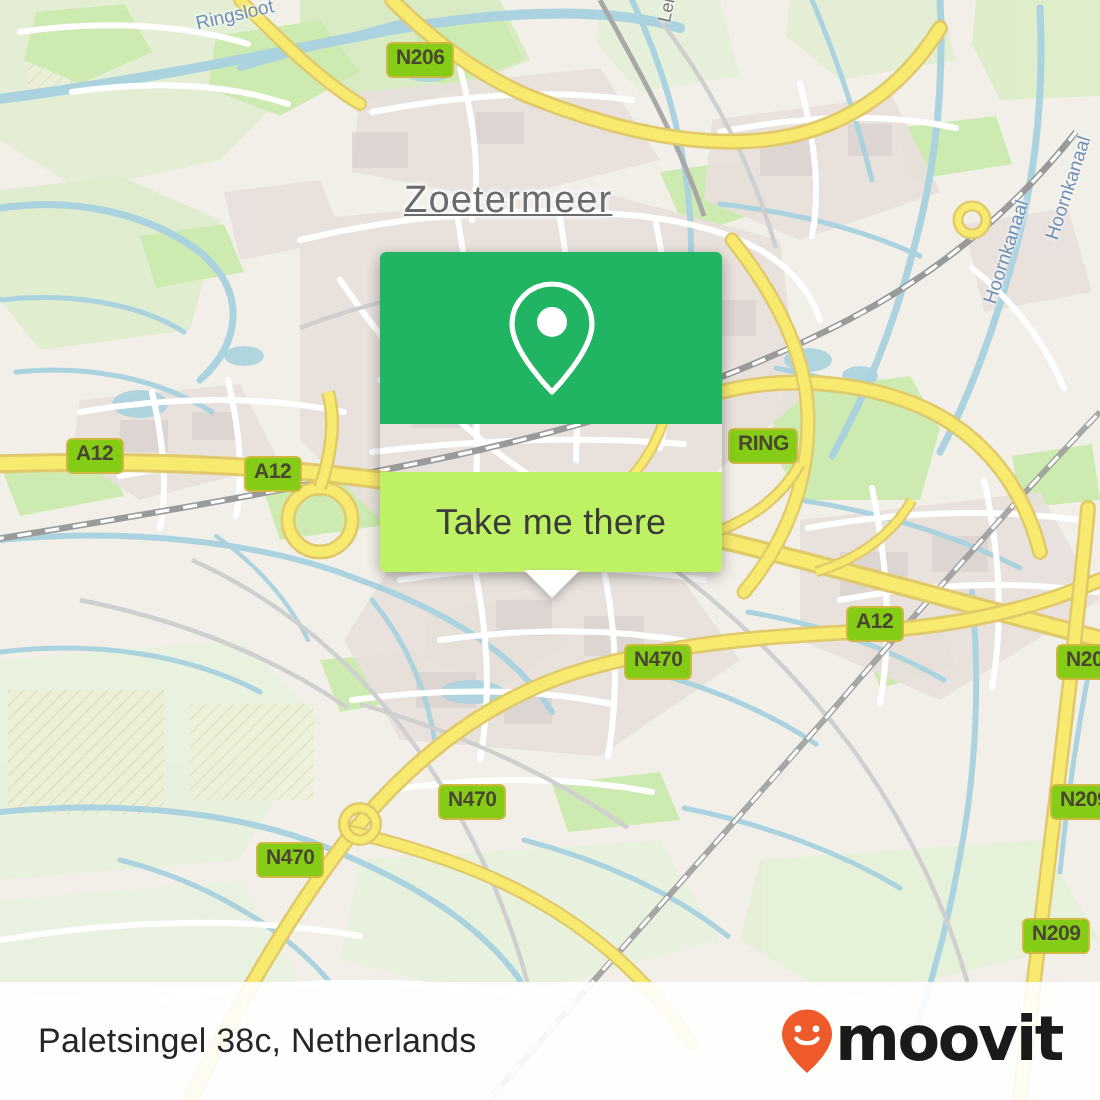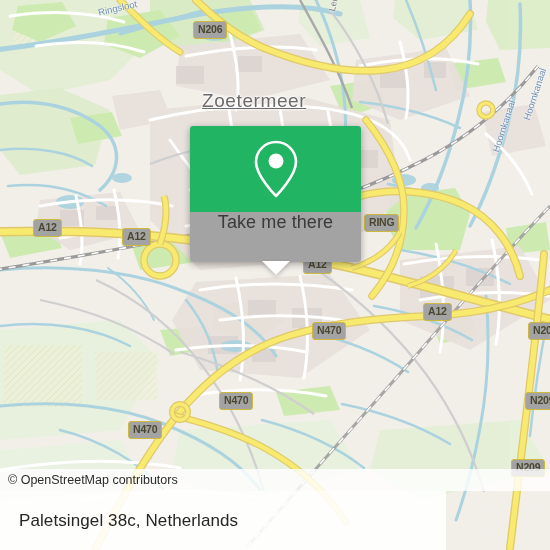--- a/index.html
+++ b/index.html
@@ -19,21 +19,21 @@
   
   #map {
     position: absolute; inset: 0;
     background: #f2efe9;
   }
   #map svg { display: block; width: 550px; height: 550px; }
 
   
   .shield {
     position: absolute;
-    background: #a3a3a3;
+    background: #84cc16;
     border: 1.4px solid #cdb93f;
     border-radius: 3px;
     color: #4a4730;
     font-family: "Liberation Sans", sans-serif;
     font-weight: bold;
     font-size: 10.5px;
     line-height: 13px;
     padding: 1px 4px 2px 4px;
     white-space: nowrap;
     letter-spacing: -0.2px;
@@ -78,26 +78,28 @@
   }
   #card-top {
     background: #21b463;
     height: 86px;
     border-radius: 3px 3px 0 0;
     display: flex;
     align-items: center;
     justify-content: center;
   }
   #card-bottom {
-    background: #a3a3a3;
+    background: #bef264;
     height: 50px;
     border-radius: 0 0 3px 3px;
     display: flex;
+    align-items: center;
     justify-content: center;
     position: relative;
+    margin-top: 24px;
   }
   #card-label {
     color: #3b3b3b;
     font-size: 18px;
     font-family: "Liberation Sans", sans-serif;
     letter-spacing: 0.1px;
   }
   #card-pointer {
     position: absolute;
     left: 50%;
@@ -124,21 +126,21 @@
     font-size: 12.5px;
     color: #2b2b2b;
     padding-left: 8px;
     font-family: "Liberation Sans", sans-serif;
   }
 
   
   #bottombar {
     position: absolute;
     left: 0; top: 491px;
-    width: 446px; height: 59px;
+    width: 550px; height: 59px;
     background: rgba(255,255,255,0.90);
     display: flex;
     align-items: center;
     justify-content: space-between;
     padding: 0 19px 0 19px;
     z-index: 21;
   }
   #address {
     font-size: 17px;
     color: #262626;
@@ -412,21 +414,27 @@
         <path d="M26 4 C15 4 6 13 6 24 C6 38 26 58 26 58 C26 58 46 38 46 24 C46 13 37 4 26 4 Z" fill="none" stroke="#ffffff" stroke-width="2.6" stroke-linejoin="round"></path>
         <circle cx="26" cy="23" r="7.5" fill="#ffffff"></circle>
       </svg>
     </div>
     <div id="card-bottom">
       <span id="card-label">Take me there</span>
       <div id="card-pointer"></div>
     </div>
   </div>
 
-  <div id="attribution">
-    <span>© OpenStreetMap contributors</span>
-  </div>
 
   <div id="bottombar">
     <span id="address">Paletsingel 38c, Netherlands</span>
+    <div id="brand">
+      <svg id="brand-mark" viewBox="0 0 27 33">
+        <path d="M13.5 0.8 C6.6 0.8 1 6.3 1 13.2 C1 22 13.5 32.4 13.5 32.4 C13.5 32.4 26 22 26 13.2 C26 6.3 20.4 0.8 13.5 0.8 Z" fill="#ef5a2a"></path>
+        <circle cx="9" cy="10.4" r="1.7" fill="#ffffff"></circle>
+        <circle cx="18" cy="10.4" r="1.7" fill="#ffffff"></circle>
+        <path d="M8.2 15.3 C10 18.3 17 18.3 18.8 15.3" fill="none" stroke="#ffffff" stroke-width="2.1" stroke-linecap="round"></path>
+      </svg>
+      <span id="brand-text">moovit</span>
+    </div>
   </div>
 
 </div>
 
 </body></html>

